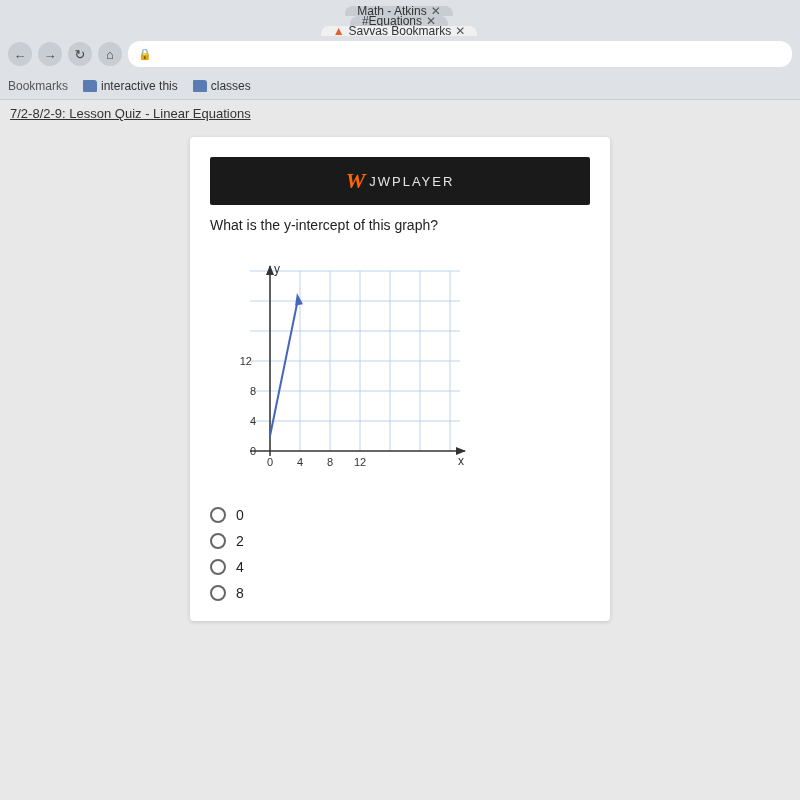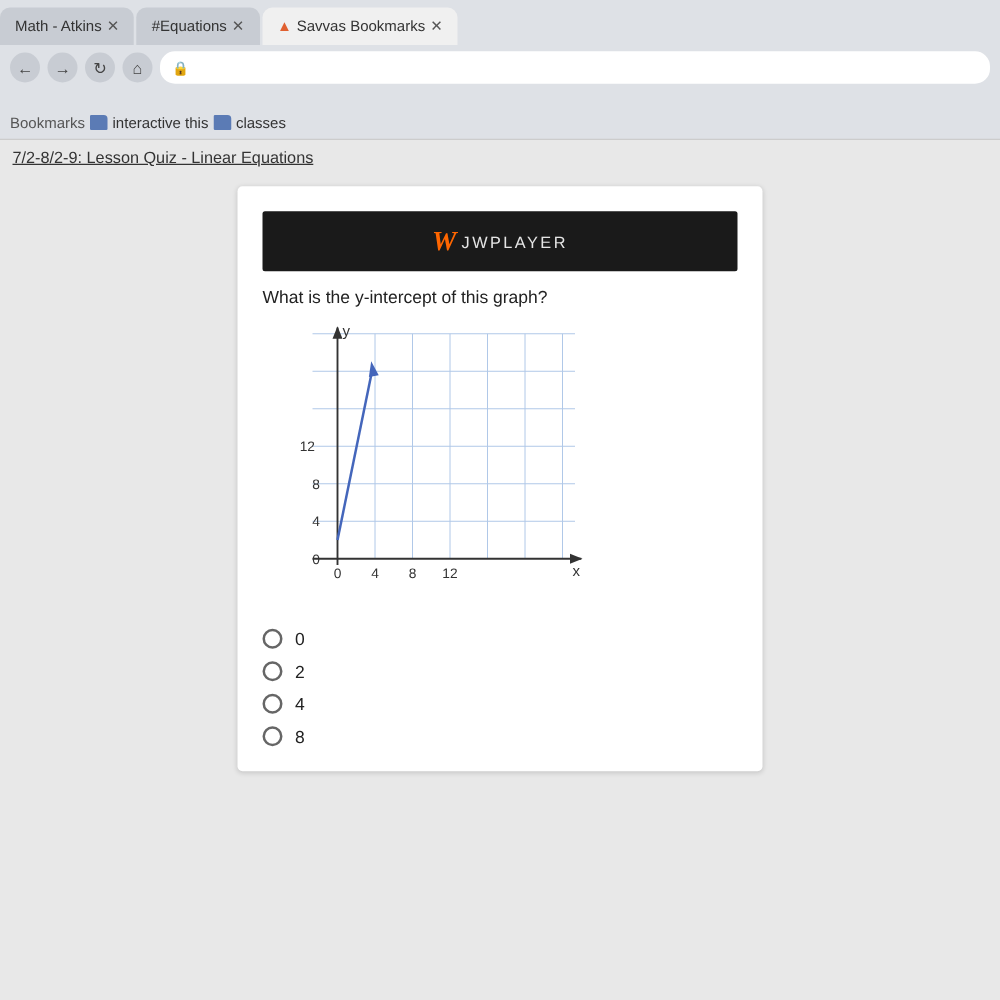--- a/index.html
+++ b/index.html
@@ -16,20 +16,21 @@
       background: #dee1e6;
       width: 100%;
     }
 
     .tab-bar {
       display: flex;
       align-items: center;
       background: #dee1e6;
       padding: 6px 0 0 0;
       height: 36px;
+      flex-direction: column;
     }
 
     .tab {
       display: flex;
       align-items: center;
       padding: 0 12px;
       height: 30px;
       font-size: 12px;
       color: #333;
       background: #c8ccd3;
@@ -90,24 +91,23 @@
       margin-right: 4px;
       color: #555;
     }
 
     .bookmarks-bar {
       display: flex;
       align-items: center;
       background: #dee1e6;
       padding: 3px 8px;
       height: 28px;
-      gap: 4px;
+      gap: 15px;
       font-size: 12px;
       border-bottom: 1px solid #ccc;
-      margin-top: 12px;
     }
 
     .bookmark-item {
       display: flex;
       align-items: center;
       gap: 4px;
       color: #333;
       cursor: pointer;
       font-size: 12px;
     }
@@ -177,21 +177,21 @@
       font-size: 13px;
       color: #e5e5e5;
       margin-left: 4px;
       letter-spacing: 2px;
       font-family: Arial, sans-serif;
     }
 
     .question-text {
       font-size: 14px;
       color: #222;
-      margin-bottom: 12px;
+      margin-bottom: 28px;
     }
 
     
     .graph-container {
       position: relative;
       width: 260px;
       height: 230px;
       margin-bottom: 16px;
     }
 

